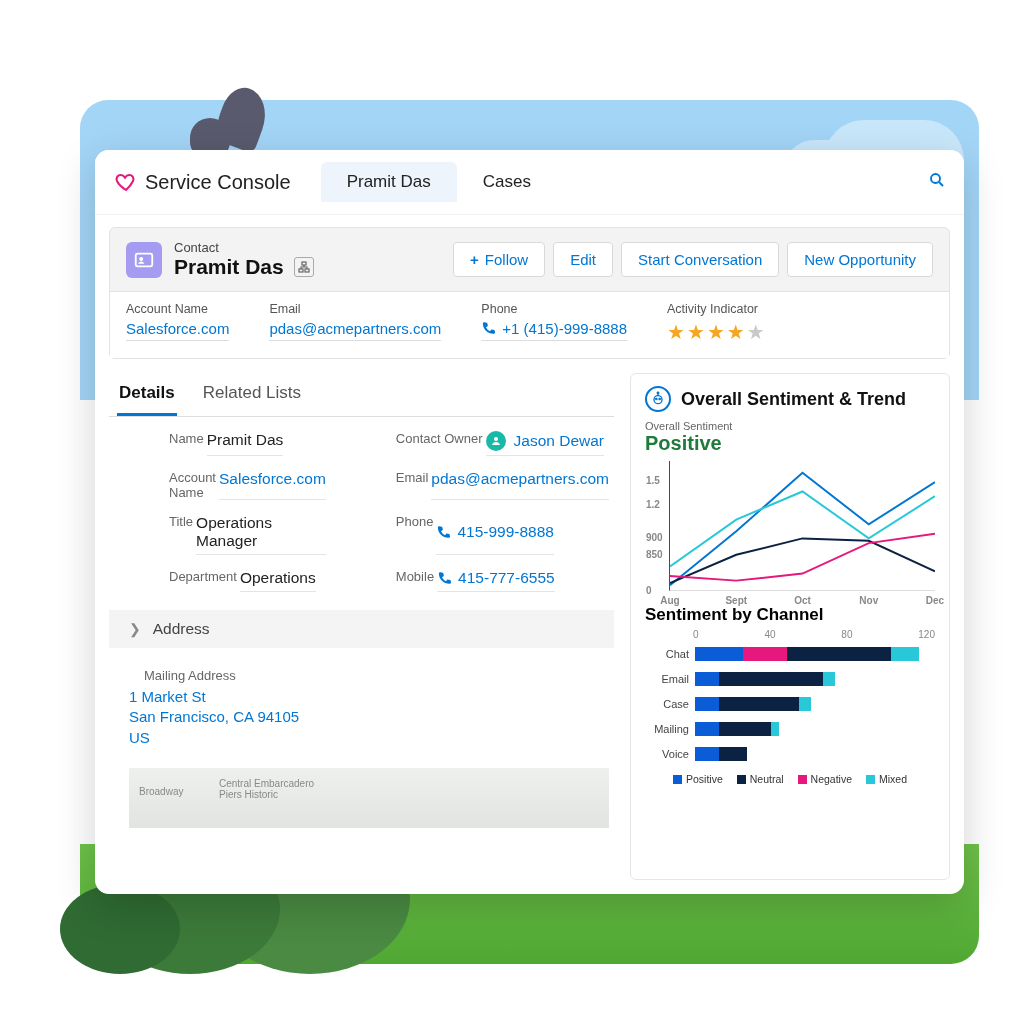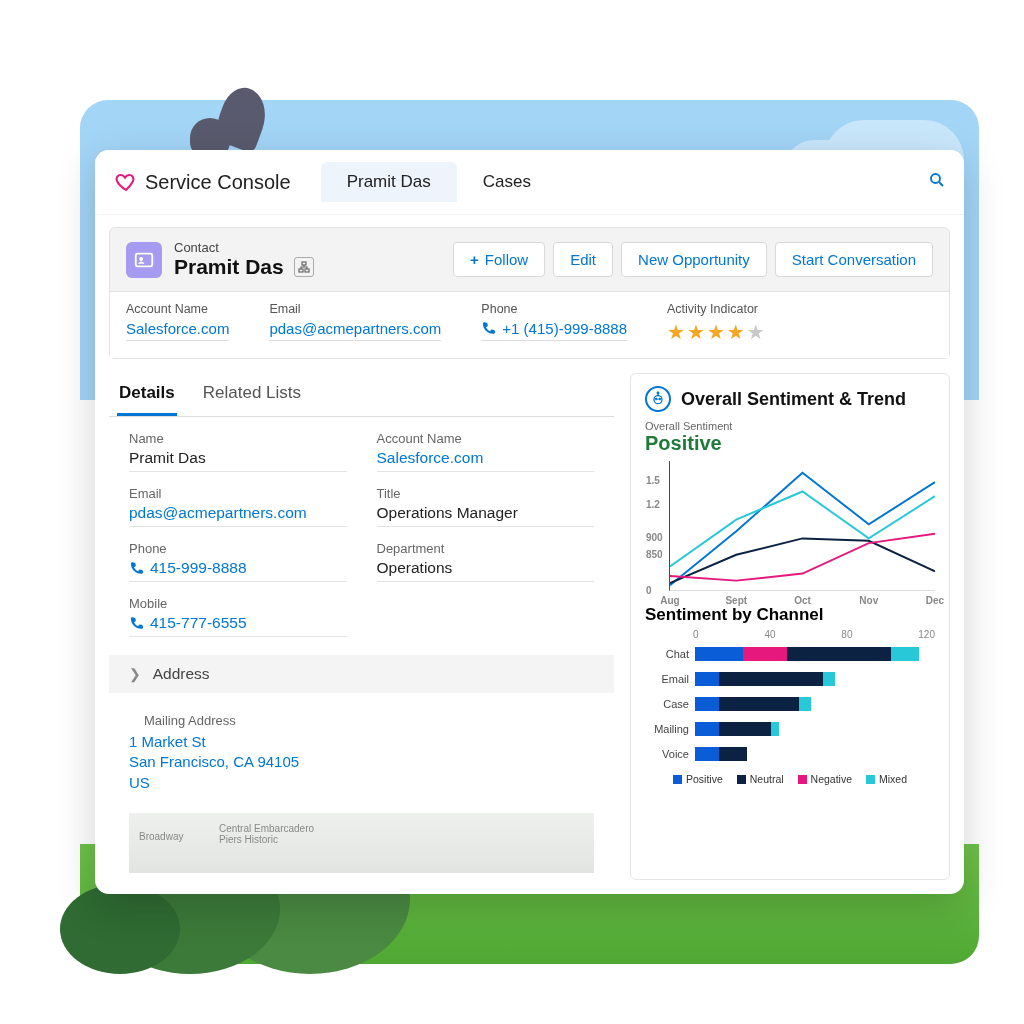--- a/index.html
+++ b/index.html
@@ -44,21 +44,21 @@
   .fval.phone{color:#0176d3;display:flex;align-items:center;gap:6px;}
   .stars{display:flex;gap:2px;font-size:20px;}
   .star{color:#f5a623;}
   .star.gray{color:#c9c9c9;}
   .content{display:flex;flex:1;gap:16px;padding:14px;overflow:hidden;}
   .left{flex:1.15;display:flex;flex-direction:column;overflow:hidden;}
   .subtabs{display:flex;gap:24px;border-bottom:1px solid #ddd;padding:0 8px;}
   .subtab{padding:10px 2px;font-size:17px;color:#555;cursor:pointer;}
   .subtab.active{color:#111;font-weight:700;border-bottom:3px solid #0176d3;}
   .details{padding:14px 20px 0;display:grid;grid-template-columns:1fr 1fr;column-gap:30px;row-gap:14px;overflow:auto;}
-  .dfield{display:flex;flex-direction:column;gap:3px;}
+  .dfield{display:flex;flex-direction:row;gap:3px;margin-left:40px;}
   .dlabel{font-size:13px;color:#666;}
   .dval{font-size:15.5px;color:#222;border-bottom:1px solid #e4e4e4;padding-bottom:4px;}
   .dval.link{color:#0176d3;}
   .dval.phone{color:#0176d3;display:flex;align-items:center;gap:6px;}
   .owner{display:flex;align-items:center;gap:8px;}
   .owner-ic{width:20px;height:20px;border-radius:50%;background:#1ab8a6;display:inline-flex;align-items:center;justify-content:center;color:#fff;font-size:12px;}
   .address-row{grid-column:1/-1;background:#f4f4f4;margin:4px -20px 0;padding:10px 20px;display:flex;align-items:center;gap:12px;color:#444;font-size:15.5px;}
   .chev{color:#888;font-size:14px;}
   .mailing{grid-column:1/-1;padding-top:6px;}
   .mailing .dlabel{margin-bottom:4px;margin-left:15px;}
@@ -150,22 +150,22 @@
               </svg>
           </span>
         </span>
       </div>
       <div class="rc-actions">
         <button class="btn">
             <span class="plus">+</span>
             <span>Follow</span>
           </button>
         <button class="btn">Edit</button>
+        <button class="btn">Start Conversation</button>
         <button class="btn">New Opportunity</button>
-        <button class="btn">Start Conversation</button>
       </div>
     </div>
     <div class="rc-fields">
       <div class="fblock">
         <span class="flabel">Account Name</span>
         <span class="fval link">Salesforce.com</span>
       </div>
       <div class="fblock">
         <span class="flabel">Email</span>
         <span class="fval link">pdas@acmepartners.com</span>
@@ -196,20 +196,32 @@
     <div class="left">
       <div class="subtabs">
         <div class="subtab active">Details</div>
         <div class="subtab">Related Lists</div>
       </div>
       <div class="details">
         <div class="dfield">
             <span class="dlabel">Name</span>
             <span class="dval">Pramit Das</span>
           </div>
+        <div class="dfield">
+            <span class="dlabel">Contact Owner</span>
+          <span class="dval link owner">
+            <span class="owner-ic">
+              <svg width="12" height="12" viewBox="0 0 24 24" fill="#fff">
+                  <circle cx="12" cy="8" r="4"></circle>
+                  <path d="M4 20c1-4 5-6 8-6s7 2 8 6"></path>
+                </svg>
+            </span>
+            <span>Jason Dewar</span>
+          </span>
+        </div>
         <div class="dfield">
             <span class="dlabel">Account Name</span>
             <span class="dval link">Salesforce.com</span>
           </div>
         <div class="dfield">
             <span class="dlabel">Email</span>
             <span class="dval link">pdas@acmepartners.com</span>
           </div>
         <div class="dfield">
             <span class="dlabel">Title</span>

